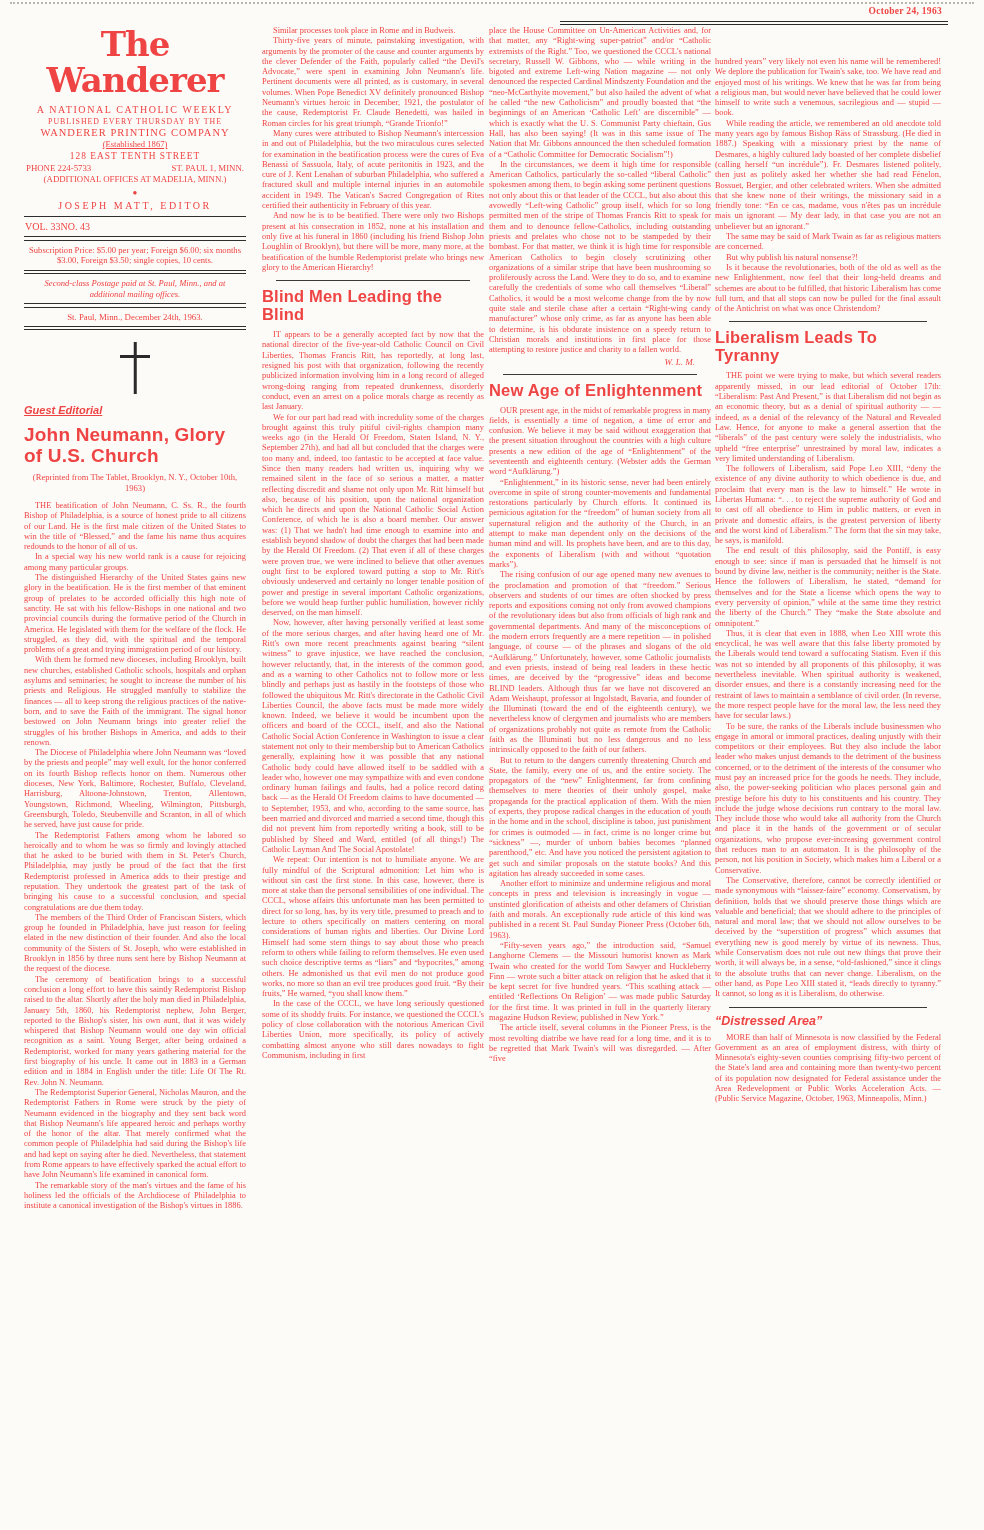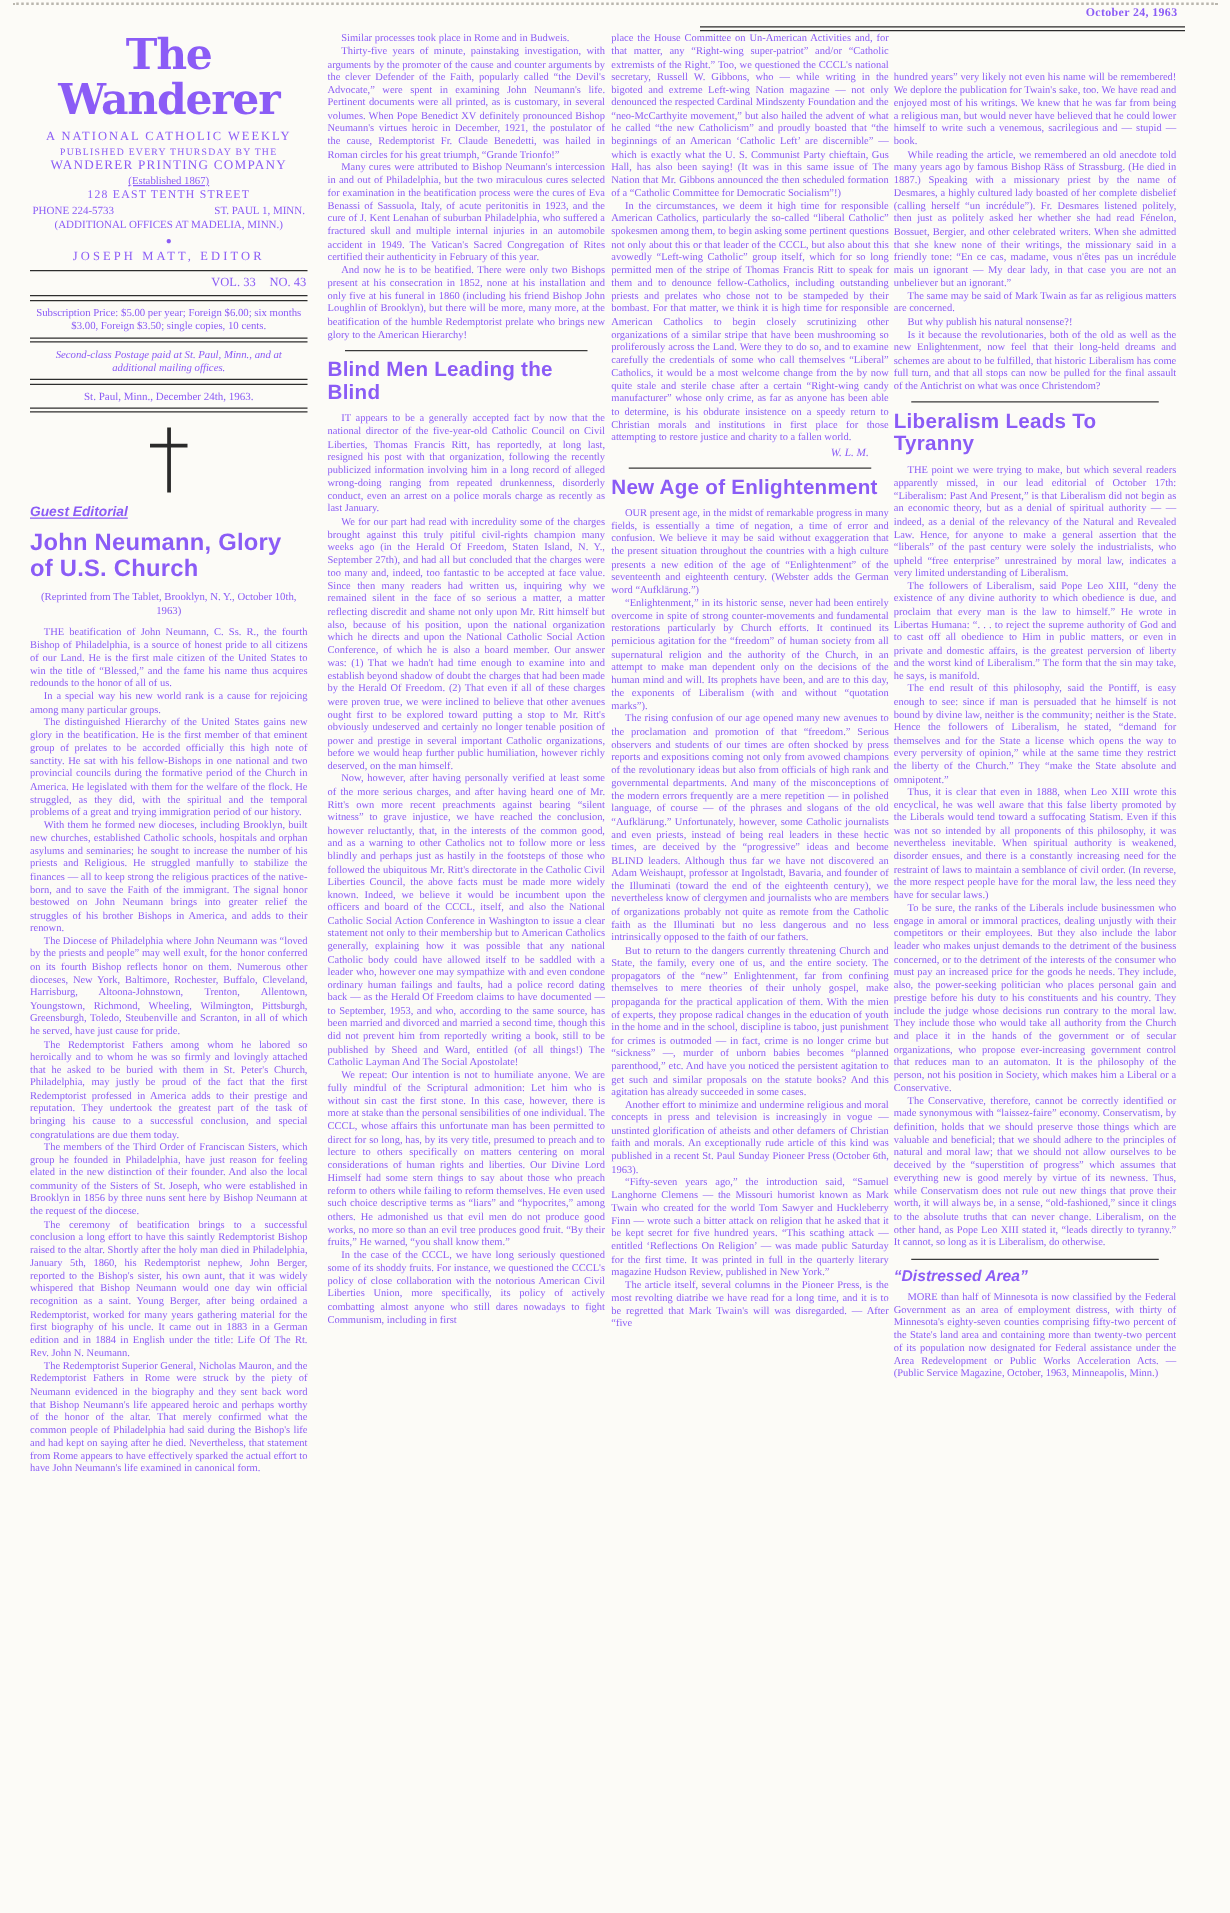--- a/index.html
+++ b/index.html
@@ -1,18 +1,18 @@
 <!DOCTYPE html>
 <html><head>
 <meta charset="utf-8">
 <style>
   html,body { margin:0; padding:0; background:#e8e6e0; }
   .page {
     position:relative; width:984px; height:1530px; margin:0 auto;
-    background:#fcfbf7; color:#8b5cf6; overflow:hidden;
+    background:#fcfbf7; color:#ef4444; overflow:hidden;
     font-family:"Liberation Serif", serif;
   }
   .edge-dots { position:absolute; top:2px; left:10px; right:10px; border-top:2px dotted #b9b6ae; }
   .date-header { position:absolute; top:6px; right:42px; font-size:9.5px; font-weight:bold; letter-spacing:0.3px; }
   .top-rule { position:absolute; top:21px; left:560px; right:36px; height:2px; border-top:1.5px solid #2b2b2b; border-bottom:0.5px solid #2b2b2b; }
 
   .col { position:absolute; width:222px; }
   #col1 { left:24px;  top:26px; }
   #col2 { left:262px; top:26px; }
   #col3 { left:489px; top:26px; }
@@ -22,21 +22,21 @@
   .mh-nameplate { font-family:"DejaVu Serif", serif; font-weight:bold; font-size:34px; line-height:36px; text-align:center; letter-spacing:-1px; }
   .mh-tagline   { font-size:10px; letter-spacing:1.6px; text-align:center; margin-top:6px; }
   .mh-pub       { font-size:7.8px; letter-spacing:1px; text-align:center; margin-top:2px; }
   .mh-company   { font-size:10.5px; letter-spacing:1px; text-align:center; margin-top:1px; }
   .mh-est       { font-size:8.6px; text-align:center; margin-top:1px;text-decoration:underline; }
   .mh-address   { font-size:9.4px; letter-spacing:1px; text-align:center; margin-top:2px; }
   .mh-phone-row { display:flex; justify-content:space-between; font-size:8.8px; margin-top:2px; padding:0 2px; }
   .mh-add       { font-size:8.8px; text-align:center; margin-top:1px; }
   .mh-bullet    { text-align:center; font-size:8px; line-height:9px; margin:4px 0 3px; }
   .mh-editor    { text-align:center; font-size:10px; letter-spacing:2.5px; margin-bottom:5px; }
-  .vol-row { display:flex; justify-content:flex-end; font-size:10px; padding:2px 1px;gap:11px; }
+  .vol-row { display:flex; justify-content:flex-start; font-size:10px; padding:2px 1px; }
   .rule2 { height:2.5px; border-top:1px solid #2e2e2e; border-bottom:1px solid #2e2e2e; margin:2px 0; }
   .rule1 { border-top:1px solid #2e2e2e; margin:2px 0; }
   .mh-sub   { font-size:8.6px; text-align:center; line-height:10.5px; padding:2px 4px; }
   .mh-post  { font-size:8.6px; font-style:italic; text-align:center; line-height:10.5px; padding:2px 6px; }
   .mh-dateline { font-size:8.8px; text-align:center; padding:2px 0; }
 
   .cross { position:relative; height:58px; margin:10px 0 6px; }
   .cross::before { content:""; position:absolute; left:50%; top:2px; width:2.5px; height:52px; background:#2a2a2a; transform:translateX(-50%); }
   .cross::after  { content:""; position:absolute; left:50%; top:15px; width:30px; height:2.5px; background:#2a2a2a; transform:translateX(-50%); }
 
@@ -93,20 +93,21 @@
     <div>
         <p class="body-par">THE beatification of John Neumann, C. Ss. R., the fourth Bishop of Philadelphia, is a source of honest pride to all citizens of our Land. He is the first male citizen of the United States to win the title of “Blessed,” and the fame his name thus acquires redounds to the honor of all of us.</p>
         <p class="body-par">In a special way his new world rank is a cause for rejoicing among many particular groups.</p>
         <p class="body-par">The distinguished Hierarchy of the United States gains new glory in the beatification. He is the first member of that eminent group of prelates to be accorded officially this high note of sanctity. He sat with his fellow-Bishops in one national and two provincial councils during the formative period of the Church in America. He legislated with them for the welfare of the flock. He struggled, as they did, with the spiritual and the temporal problems of a great and trying immigration period of our history.</p>
         <p class="body-par">With them he formed new dioceses, including Brooklyn, built new churches, established Catholic schools, hospitals and orphan asylums and seminaries; he sought to increase the number of his priests and Religious. He struggled manfully to stabilize the finances — all to keep strong the religious practices of the native-born, and to save the Faith of the immigrant. The signal honor bestowed on John Neumann brings into greater relief the struggles of his brother Bishops in America, and adds to their renown.</p>
         <p class="body-par">The Diocese of Philadelphia where John Neumann was “loved by the priests and people” may well exult, for the honor conferred on its fourth Bishop reflects honor on them. Numerous other dioceses, New York, Baltimore, Rochester, Buffalo, Cleveland, Harrisburg, Altoona-Johnstown, Trenton, Allentown, Youngstown, Richmond, Wheeling, Wilmington, Pittsburgh, Greensburgh, Toledo, Steubenville and Scranton, in all of which he served, have just cause for pride.</p>
         <p class="body-par">The Redemptorist Fathers among whom he labored so heroically and to whom he was so firmly and lovingly attached that he asked to be buried with them in St. Peter's Church, Philadelphia, may justly be proud of the fact that the first Redemptorist professed in America adds to their prestige and reputation. They undertook the greatest part of the task of bringing his cause to a successful conclusion, and special congratulations are due them today.</p>
         <p class="body-par">The members of the Third Order of Franciscan Sisters, which group he founded in Philadelphia, have just reason for feeling elated in the new distinction of their founder. And also the local community of the Sisters of St. Joseph, who were established in Brooklyn in 1856 by three nuns sent here by Bishop Neumann at the request of the diocese.</p>
         <p class="body-par">The ceremony of beatification brings to a successful conclusion a long effort to have this saintly Redemptorist Bishop raised to the altar. Shortly after the holy man died in Philadelphia, January 5th, 1860, his Redemptorist nephew, John Berger, reported to the Bishop's sister, his own aunt, that it was widely whispered that Bishop Neumann would one day win official recognition as a saint. Young Berger, after being ordained a Redemptorist, worked for many years gathering material for the first biography of his uncle. It came out in 1883 in a German edition and in 1884 in English under the title: Life Of The Rt. Rev. John N. Neumann.</p>
         <p class="body-par">The Redemptorist Superior General, Nicholas Mauron, and the Redemptorist Fathers in Rome were struck by the piety of Neumann evidenced in the biography and they sent back word that Bishop Neumann's life appeared heroic and perhaps worthy of the honor of the altar. That merely confirmed what the common people of Philadelphia had said during the Bishop's life and had kept on saying after he died. Nevertheless, that statement from Rome appears to have effectively sparked the actual effort to have John Neumann's life examined in canonical form.</p>
+        <p class="body-par">The remarkable story of the man's virtues and the fame of his holiness led the officials of the Archdiocese of Philadelphia to institute a canonical investigation of the Bishop's virtues in 1886.</p>
       </div>
   </div>
 
   <div class="col" id="col2">
     <div>
         <p class="body-par">Similar processes took place in Rome and in Budweis.</p>
         <p class="body-par">Thirty-five years of minute, painstaking investigation, with arguments by the promoter of the cause and counter arguments by the clever Defender of the Faith, popularly called “the Devil's Advocate,” were spent in examining John Neumann's life. Pertinent documents were all printed, as is customary, in several volumes. When Pope Benedict XV definitely pronounced Bishop Neumann's virtues heroic in December, 1921, the postulator of the cause, Redemptorist Fr. Claude Benedetti, was hailed in Roman circles for his great triumph, “Grande Trionfo!”</p>
         <p class="body-par">Many cures were attributed to Bishop Neumann's intercession in and out of Philadelphia, but the two miraculous cures selected for examination in the beatification process were the cures of Eva Benassi of Sassuola, Italy, of acute peritonitis in 1923, and the cure of J. Kent Lenahan of suburban Philadelphia, who suffered a fractured skull and multiple internal injuries in an automobile accident in 1949. The Vatican's Sacred Congregation of Rites certified their authenticity in February of this year.</p>
         <p class="body-par">And now he is to be beatified. There were only two Bishops present at his consecration in 1852, none at his installation and only five at his funeral in 1860 (including his friend Bishop John Loughlin of Brooklyn), but there will be more, many more, at the beatification of the humble Redemptorist prelate who brings new glory to the American Hierarchy!</p>
       </div>

